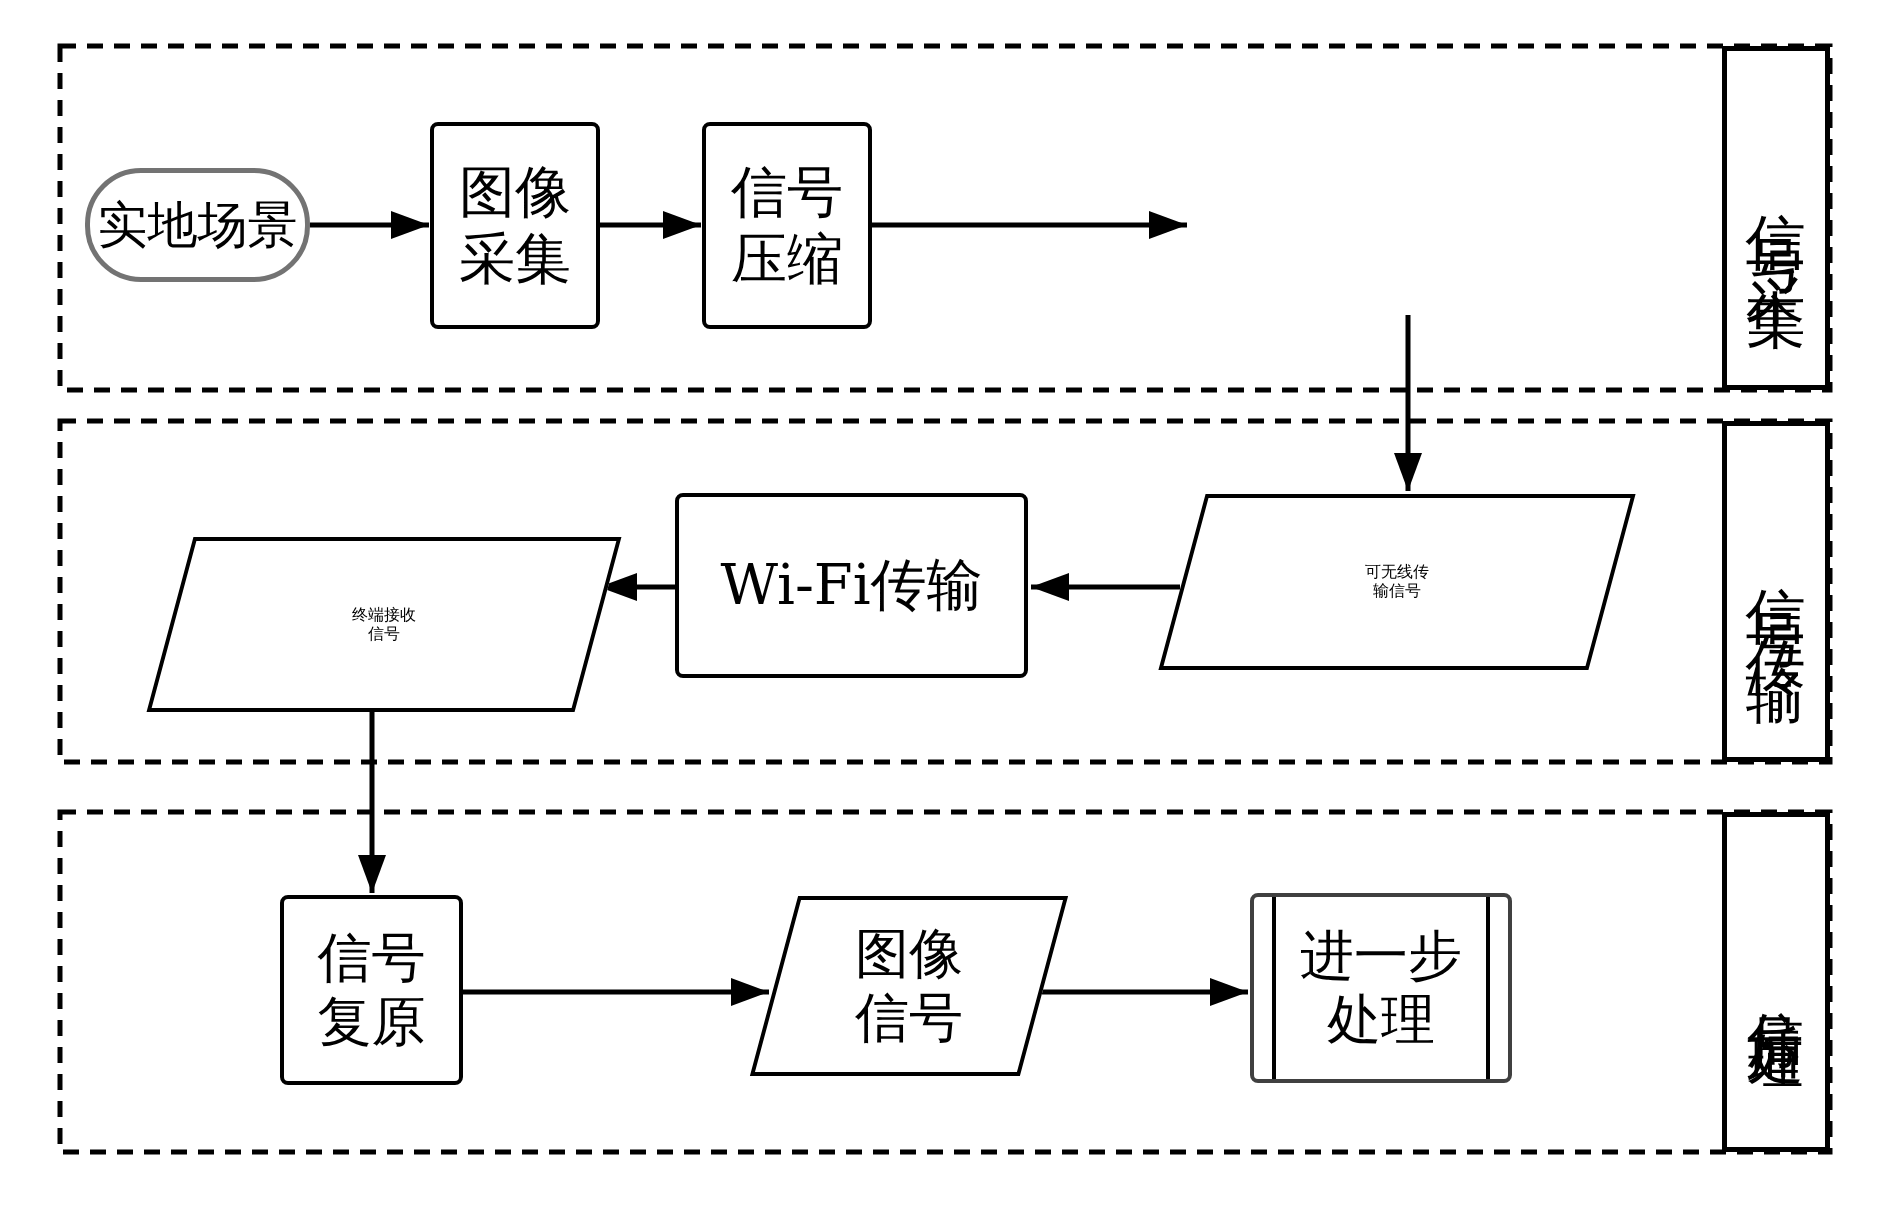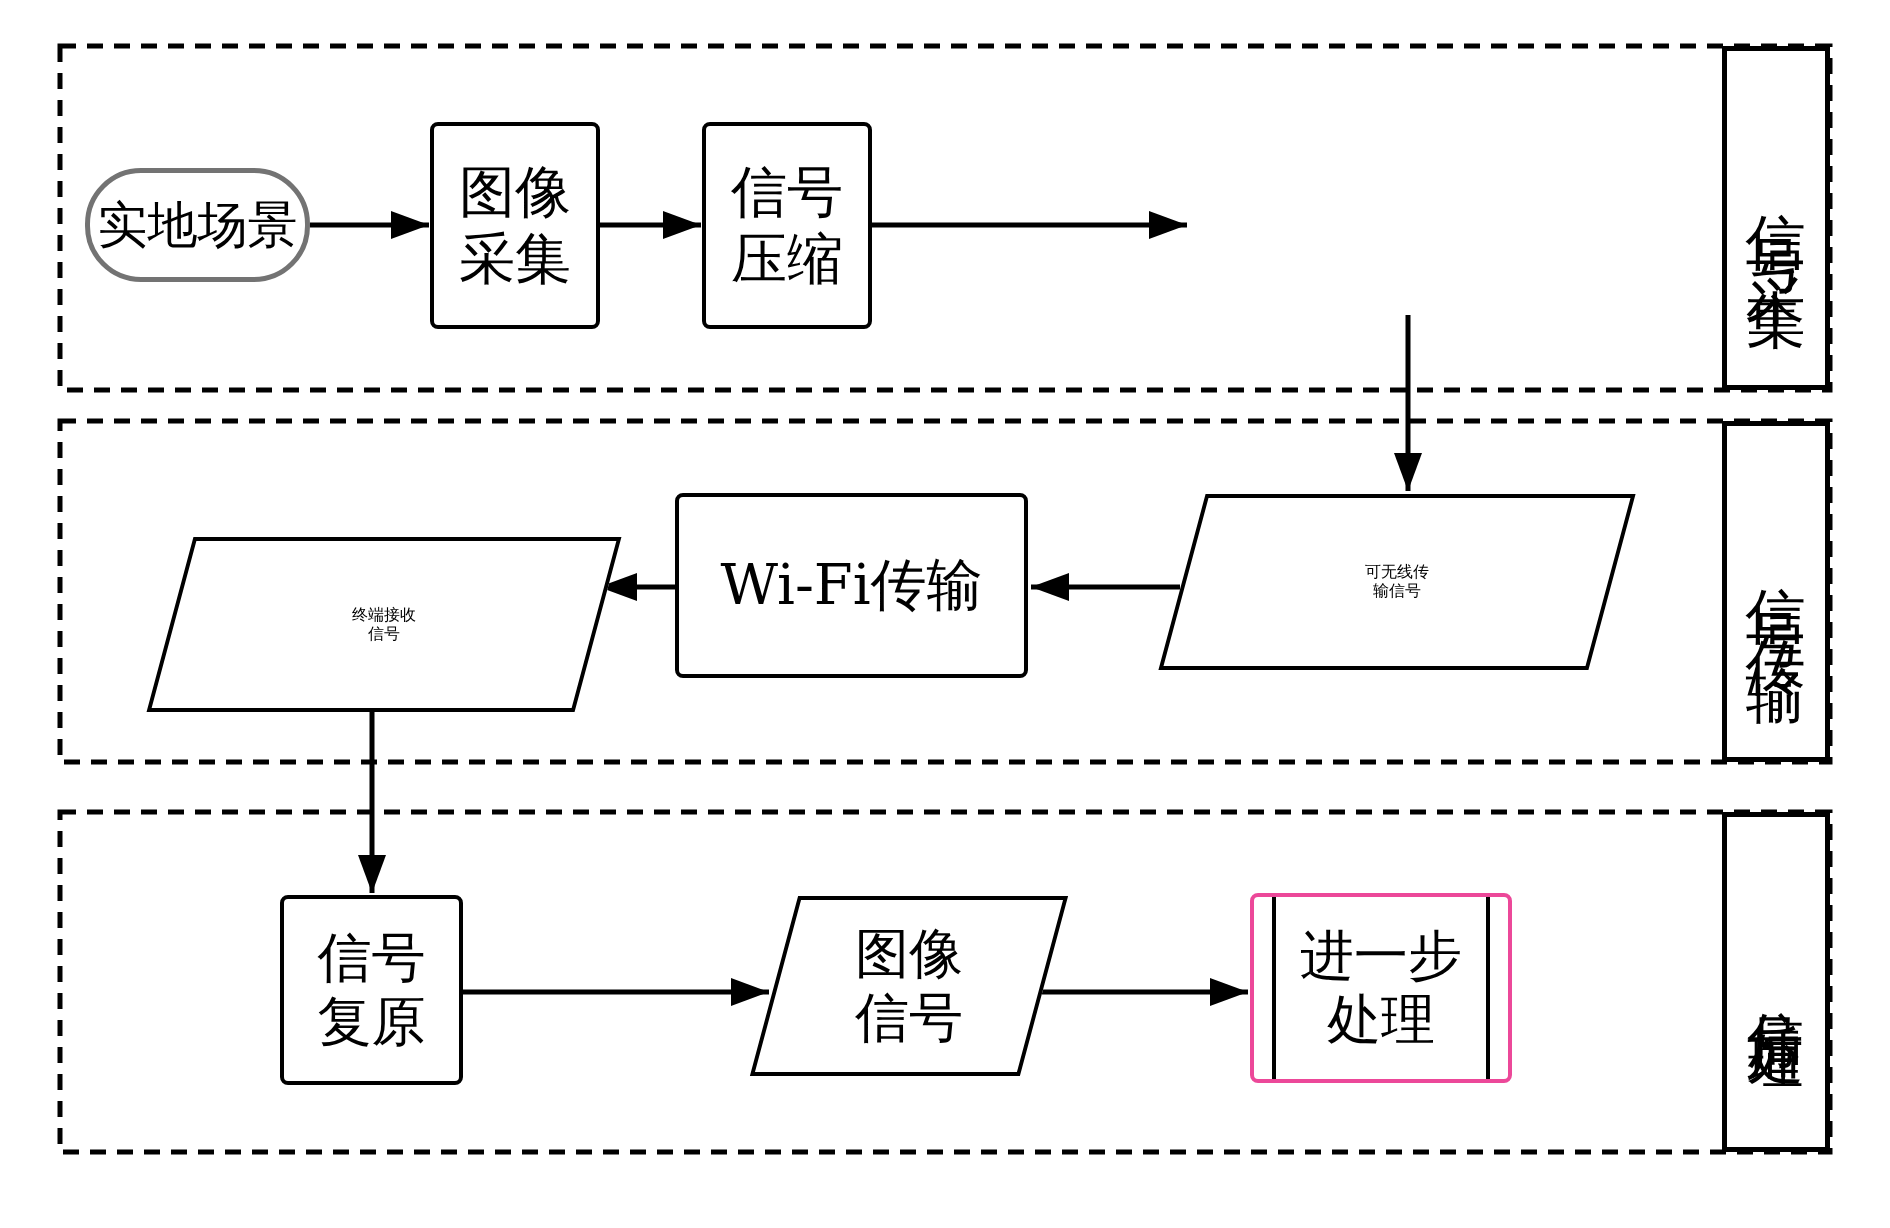--- a/index.html
+++ b/index.html
@@ -10,21 +10,21 @@
         justify-content:center;text-align:center;background:#fff;line-height:1.18;border-radius:8px;}
   .rect{border:4px solid #000;}
   .stadium{border:5px solid #737373;border-radius:56px;font-size:50px;}
   .twoline{flex-direction:column;font-size:56px;}
   .para{background:transparent;}
   .para .shape{position:absolute;inset:0;border:4px solid #000;background:#fff;}
   .sk15 .shape{transform:skewX(-15deg);}
   .sk25 .shape{transform:skewX(-25deg);}
   .para .txt{position:relative;z-index:1;width:100%;height:100%;display:flex;
              flex-direction:column;align-items:center;justify-content:center;line-height:1.18;}
-  .predef{border:4px solid #ec4899;}
+  .predef{border:4px solid #404040;}
   .predef .bar{position:absolute;top:0;bottom:0;width:4px;background:#000;}
   .predef .bar.l{left:18px;} .predef .bar.r{right:18px;}
   .stage-label{position:absolute;z-index:3;box-sizing:border-box;border:5px solid #000;background:#fff;
                display:flex;align-items:center;justify-content:center;
                writing-mode:vertical-rl;text-orientation:upright;font-size:60px;letter-spacing:26px;}
   .stage-label.five{font-size:56px;letter-spacing:6px;}
   .fs54{font-size:54px;}
   .wifi{font-size:56px;}
 </style>
 </head>

